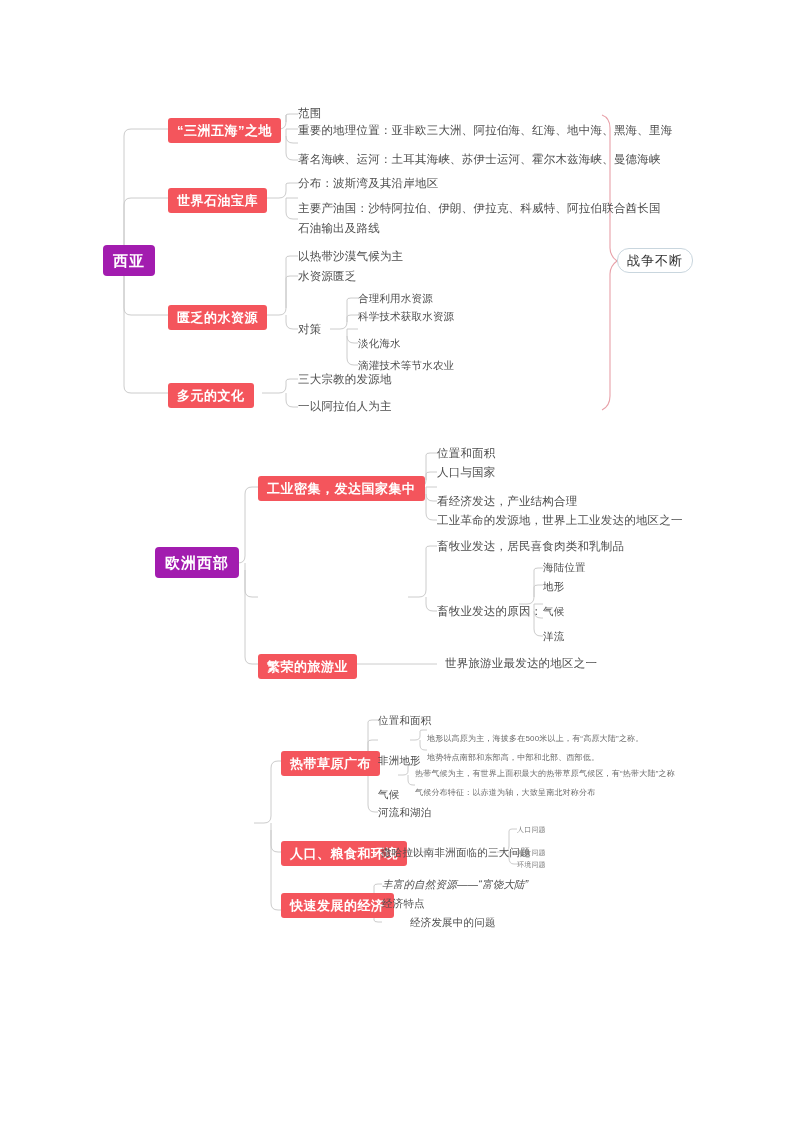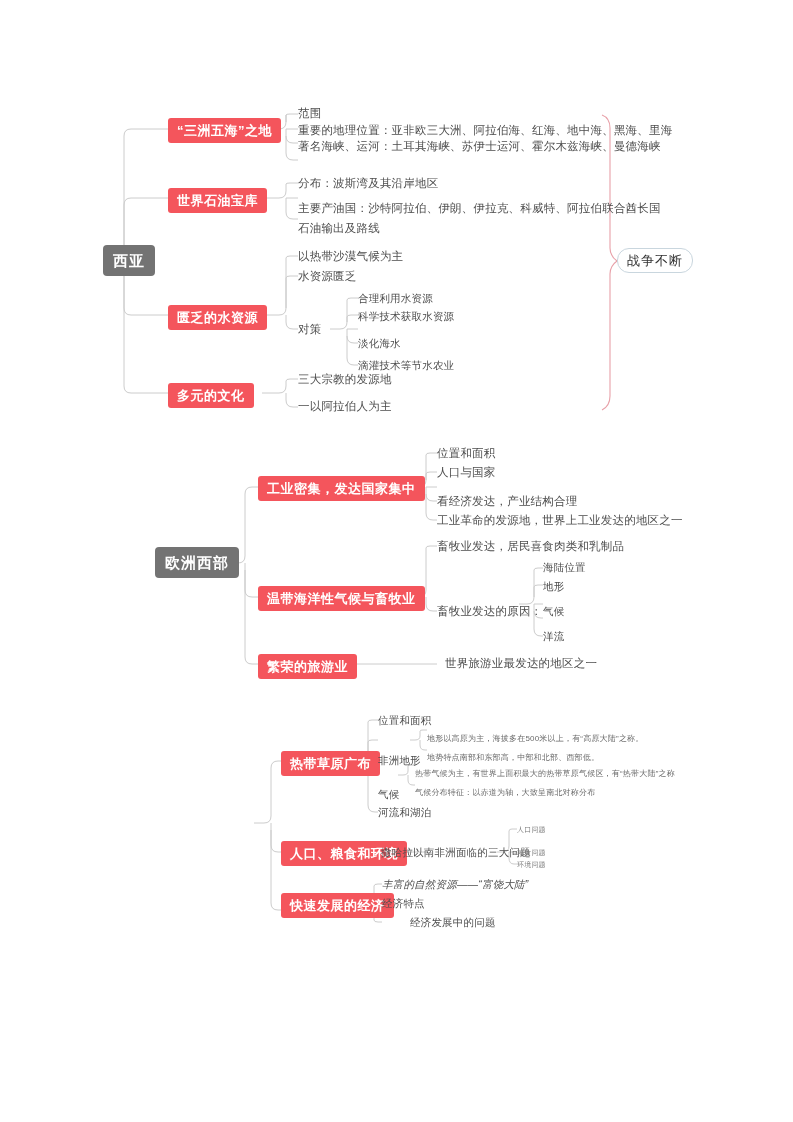--- a/index.html
+++ b/index.html
@@ -28,21 +28,21 @@
     height: 1122px;
     pointer-events: none;
   }
   .node {
     position: absolute;
     box-sizing: border-box;
     white-space: nowrap;
     line-height: 1;
   }
   .root {
-    background: #737373;
+    background: #a21caf;
     color: #ffffff;
     border-radius: 4px;
     padding: 8px 10px;
     font-size: 15px;
     font-weight: bold;
     letter-spacing: 1px;
   }
   .branch {
     background: #f4555c;
     color: #ffffff;
@@ -166,21 +166,21 @@
       <path d="M374,903 V910 Q374,917 381,917 H382"></path>
       <path d="M374,910 V920 Q374,922 378,922 H382"></path>
     </g>
   </svg>
 
   <div class="node root" style="left:103px; top:245px;">西亚</div>
 
   <div class="node branch" style="left:168px; top:118px;">“三洲五海”之地</div>
   <div class="node leaf" style="left:298px; top:108px;">范围</div>
   <div class="node leaf" style="left:298px; top:125px;">重要的地理位置：亚非欧三大洲、阿拉伯海、红海、地中海、黑海、里海</div>
-  <div class="node leaf" style="left:298px; top:141px;">著名海峡、运河：土耳其海峡、苏伊士运河、霍尔木兹海峡、曼德海峡</div>
+  <div class="node leaf" style="left:298px; top:154px;">著名海峡、运河：土耳其海峡、苏伊士运河、霍尔木兹海峡、曼德海峡</div>
 
   <div class="node branch" style="left:168px; top:188px;">世界石油宝库</div>
   <div class="node leaf" style="left:298px; top:178px;">分布：波斯湾及其沿岸地区</div>
   <div class="node leaf" style="left:298px; top:203px;">主要产油国：沙特阿拉伯、伊朗、伊拉克、科威特、阿拉伯联合酋长国</div>
   <div class="node leaf" style="left:298px; top:223px;">石油输出及路线</div>
 
   <div class="node branch" style="left:168px; top:305px;">匮乏的水资源</div>
   <div class="node leaf" style="left:298px; top:251px;">以热带沙漠气候为主</div>
   <div class="node leaf" style="left:298px; top:271px;">水资源匮乏</div>
   <div class="node leaf" style="left:298px; top:324px;">对策</div>
@@ -196,21 +196,20 @@
   <div class="node callout" style="left:617px; top:248px;">战争不断</div>
 
   <div class="node root" style="left:155px; top:547px;">欧洲西部</div>
 
   <div class="node branch" style="left:258px; top:476px;">工业密集，发达国家集中</div>
   <div class="node leaf" style="left:437px; top:448px;">位置和面积</div>
   <div class="node leaf" style="left:437px; top:467px;">人口与国家</div>
   <div class="node leaf" style="left:437px; top:496px;">看经济发达，产业结构合理</div>
   <div class="node leaf" style="left:437px; top:515px;">工业革命的发源地，世界上工业发达的地区之一</div>
 
-  <div class="node branch" style="left:258px; top:586px;">温带海洋性气候与畜牧业</div>
   <div class="node leaf" style="left:437px; top:541px;">畜牧业发达，居民喜食肉类和乳制品</div>
   <div class="node leaf" style="left:437px; top:606px;">畜牧业发达的原因：</div>
   <div class="node leaf lvl3" style="left:543px; top:562px;">海陆位置</div>
   <div class="node leaf lvl3" style="left:543px; top:581px;">地形</div>
   <div class="node leaf lvl3" style="left:543px; top:606px;">气候</div>
   <div class="node leaf lvl3" style="left:543px; top:631px;">洋流</div>
 
   <div class="node branch" style="left:258px; top:654px;">繁荣的旅游业</div>
   <div class="node leaf" style="left:445px; top:658px;">世界旅游业最发达的地区之一</div>
 

